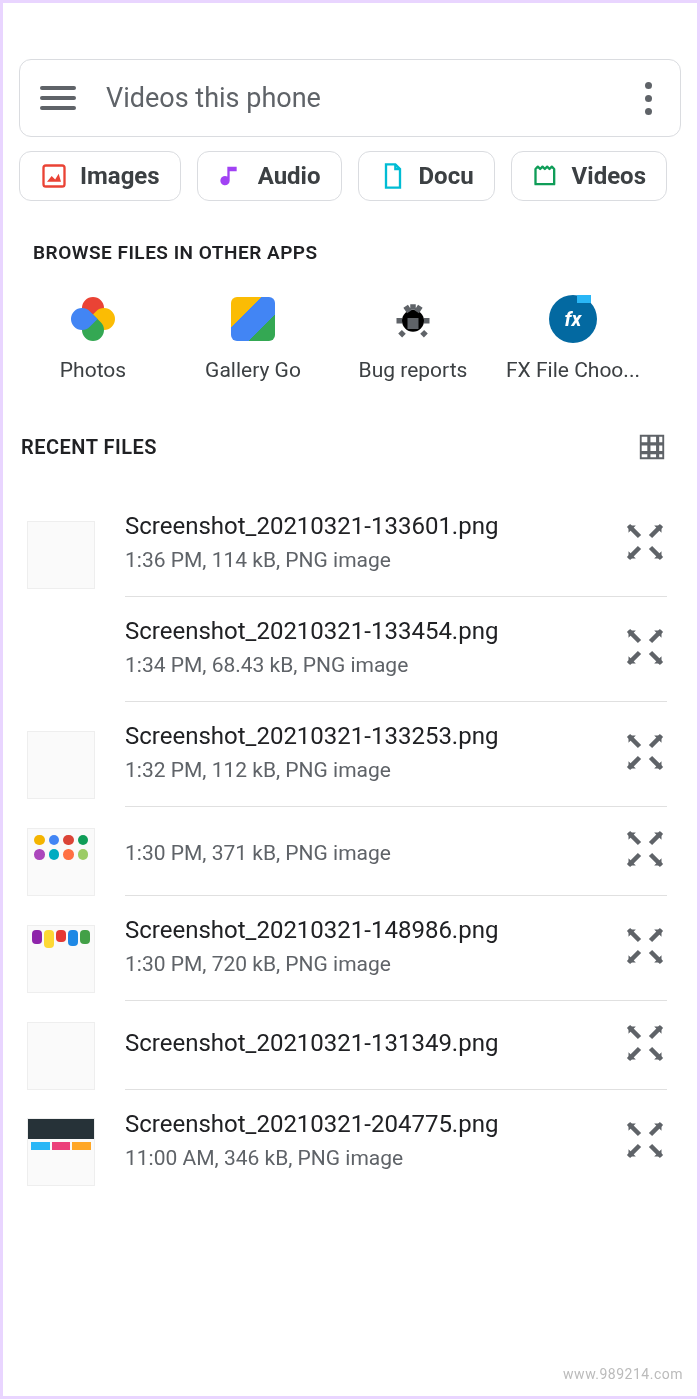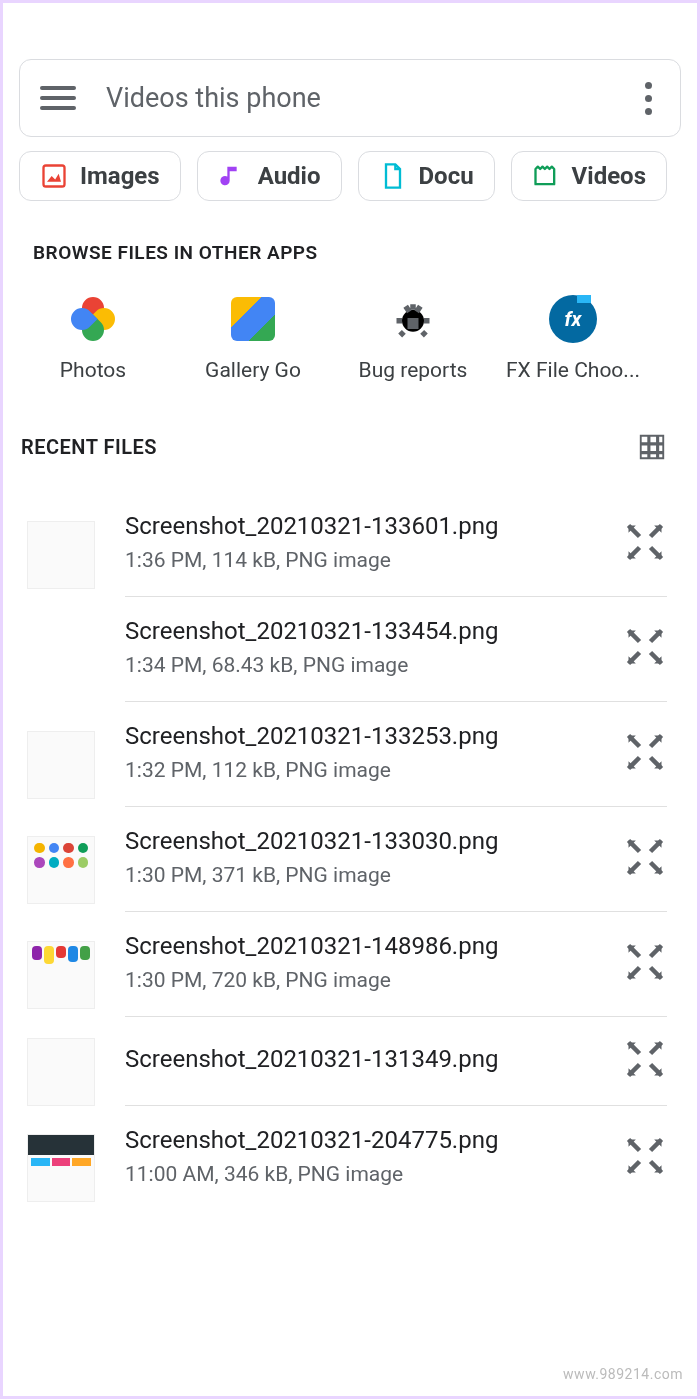--- a/index.html
+++ b/index.html
@@ -232,21 +232,20 @@
           <i style="background:#db4437"></i>
           <i style="background:#0f9d58"></i>
           <i style="background:#ab47bc"></i>
           <i style="background:#00acc1"></i>
           <i style="background:#ff7043"></i>
           <i style="background:#9ccc65"></i>
         </div>
     </div>
     <div class="file-body">
       <div class="file-text">
-        <div class="file-name">Screenshot_20210321-133030.png</div>
         <div class="file-meta">1:30 PM, 371 kB, PNG image</div>
       </div>
       <div class="expand-icon">
         <svg width="44" height="44" viewBox="0 0 24 24" fill="#5f6368">
             <path d="M3 3h4L3 7zM21 3h-4l4 4zM3 21h4l-4-4zM21 21h-4l4-4z"></path>
             <path d="M3 3l6 6M21 3l-6 6M3 21l6-6M21 21l-6-6" stroke="#5f6368" stroke-width="2.5"></path>
           </svg>
       </div>
     </div>
   </div>

